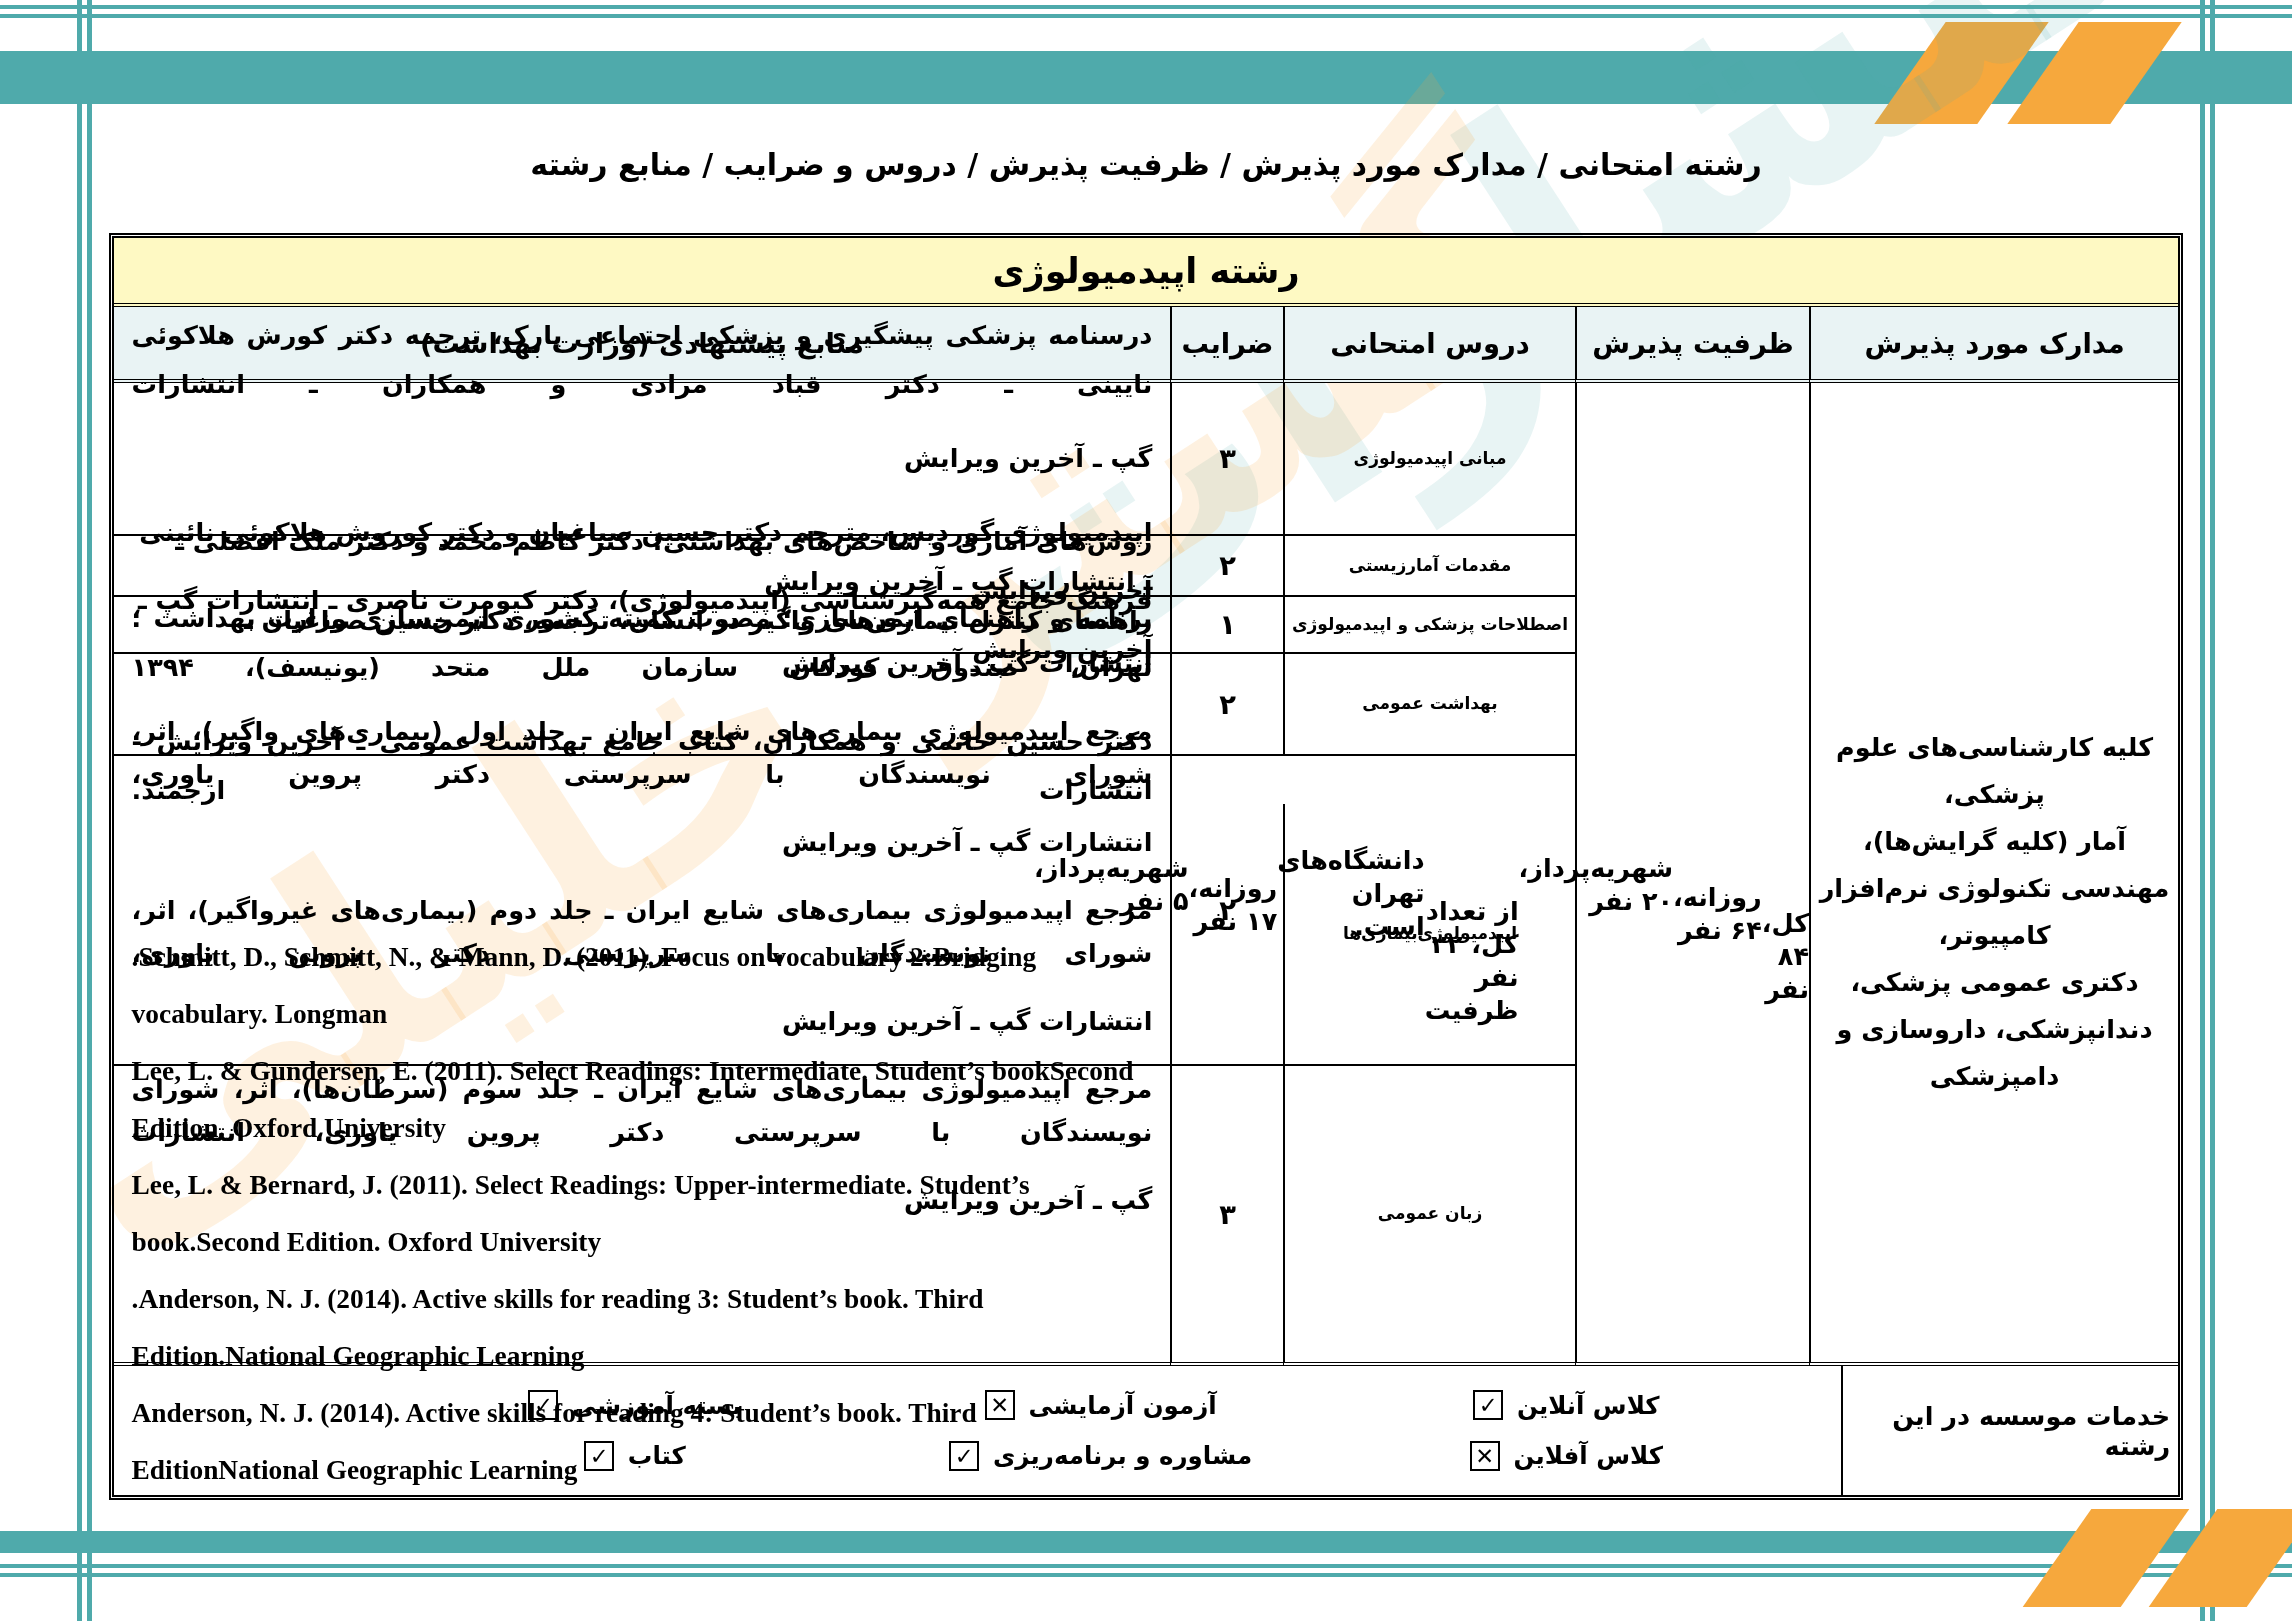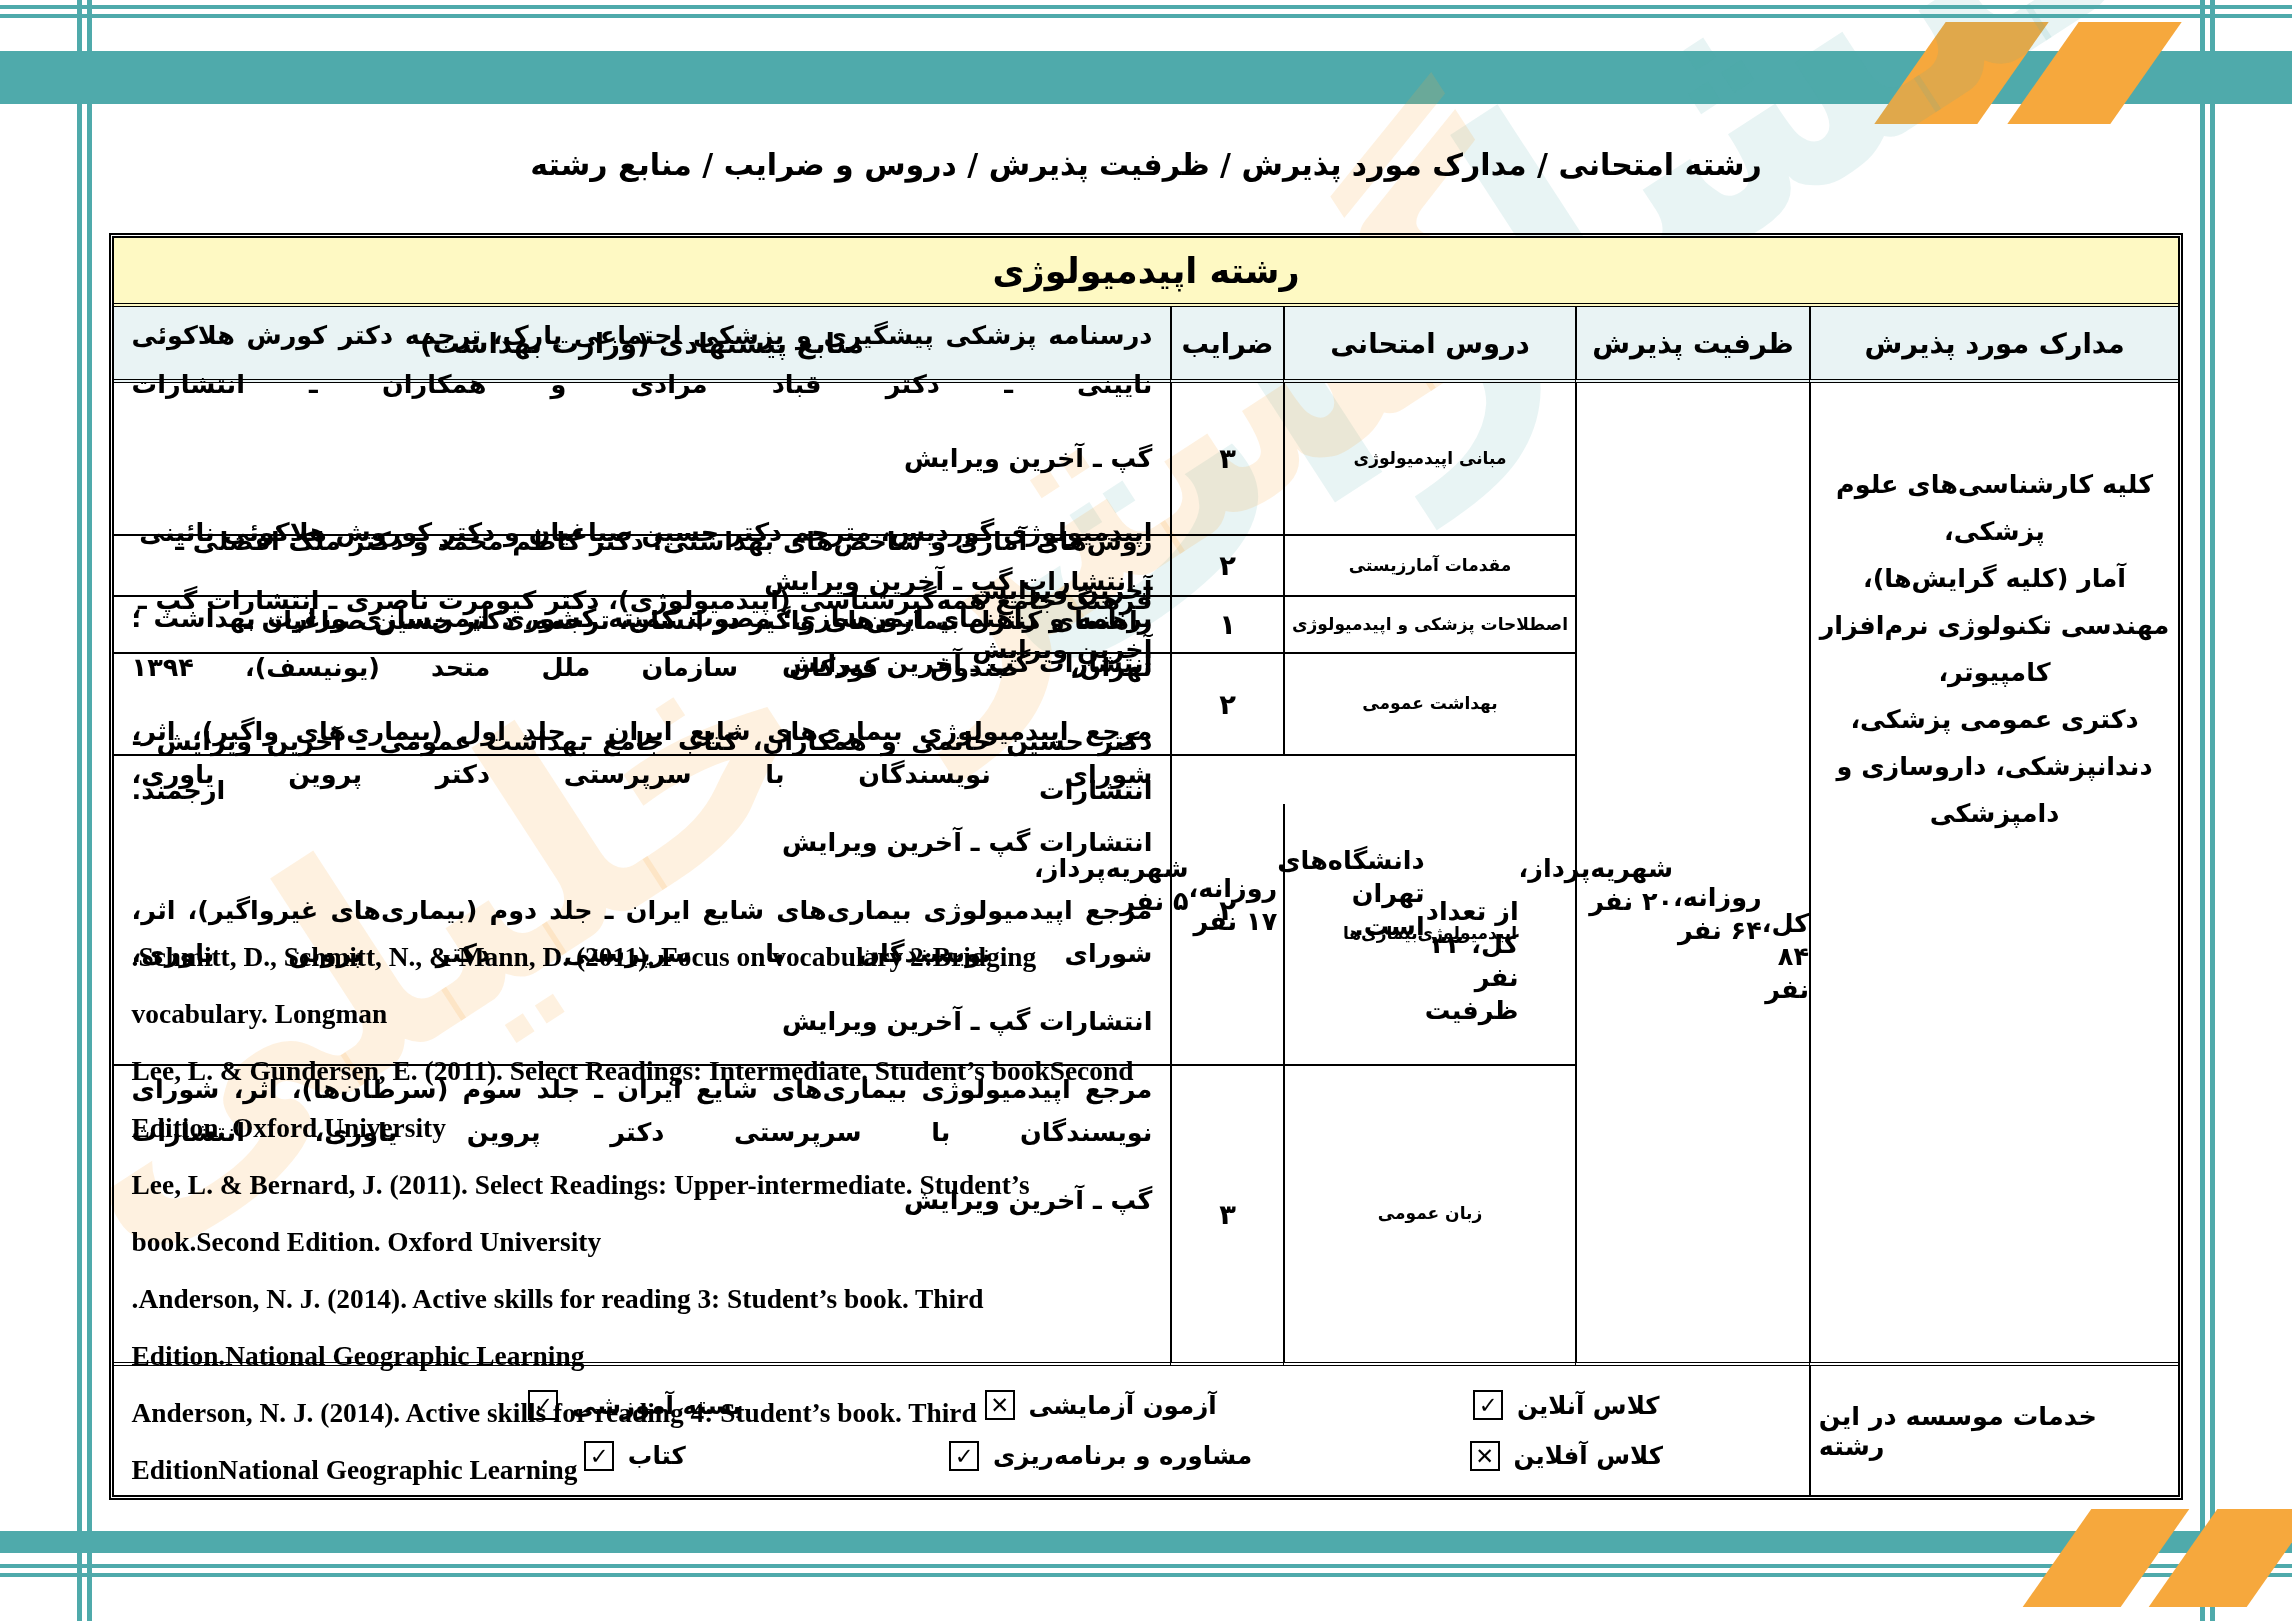--- a/index.html
+++ b/index.html
@@ -56,24 +56,24 @@
   .lh58 .src-line { line-height:57px; }
   .src-line.j { text-align:justify; text-align-last:justify; }
   .src-line.en { direction:ltr; text-align:left; font-family:"Liberation Serif", serif; font-size:27.4px; }
   .capacity { grid-column:2; grid-row:3 / span 6; display:flex; flex-direction:row;
     align-items:center; font-size:25.5px; font-weight:bold; }
   .capacity div { line-height:33px; }
   .cap-p1 { margin-top:167px; } .cap-p2 { margin-top:83px; } .cap-p3 { margin-top:24.5px; }
   .cap-p4 { margin-top:176px; } .cap-p5 { margin-top:41px; } .cap-p6 { margin-top:65px; }
   .cap-p7 { margin-top:25.5px; }
   .documents { grid-column:1; grid-row:3 / span 6; display:flex; flex-direction:column;
-    align-items:center; font-size:25.5px; font-weight:bold; }
+    justify-content:center; align-items:center; font-size:25.5px; font-weight:bold; }
   .documents div { line-height:47px; text-align:center; }
   .doc-block { margin-top:78px; }
-  .svc-head { grid-column:1; grid-row:9; font-size:25.5px; font-weight:bold; text-align:left; padding:0 7.8px; }
+  .svc-head { grid-column:1; grid-row:9; font-size:25.5px; font-weight:bold; text-align:right; padding:0 7.8px;margin-left:32px; }
   .svc-area { grid-column:2 / span 4; grid-row:9; display:grid;
     grid-template-columns:1fr 1fr 1fr; align-items:center; padding:13.7px 9.8px 13.7px 17%; }
   .svc { display:flex; align-items:center; justify-content:center; gap:13.7px;
     font-size:24.5px; font-weight:bold; }
   .box { width:30px; height:30px; border:2.9px solid #000; display:flex; align-items:center;
     justify-content:center; font-size:22.5px; font-weight:bold; line-height:1; flex:0 0 auto; }
 </style>
 </head>
 <body>
 

